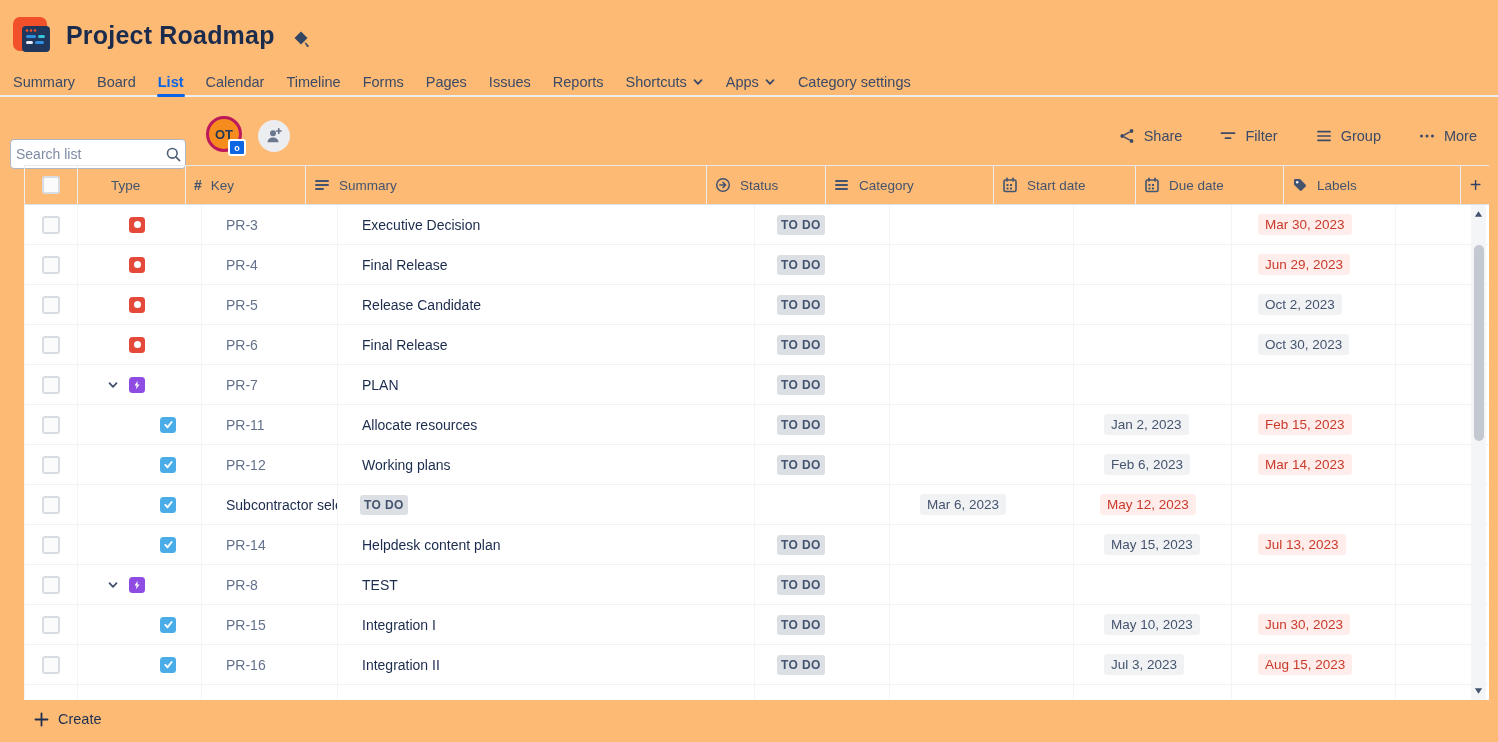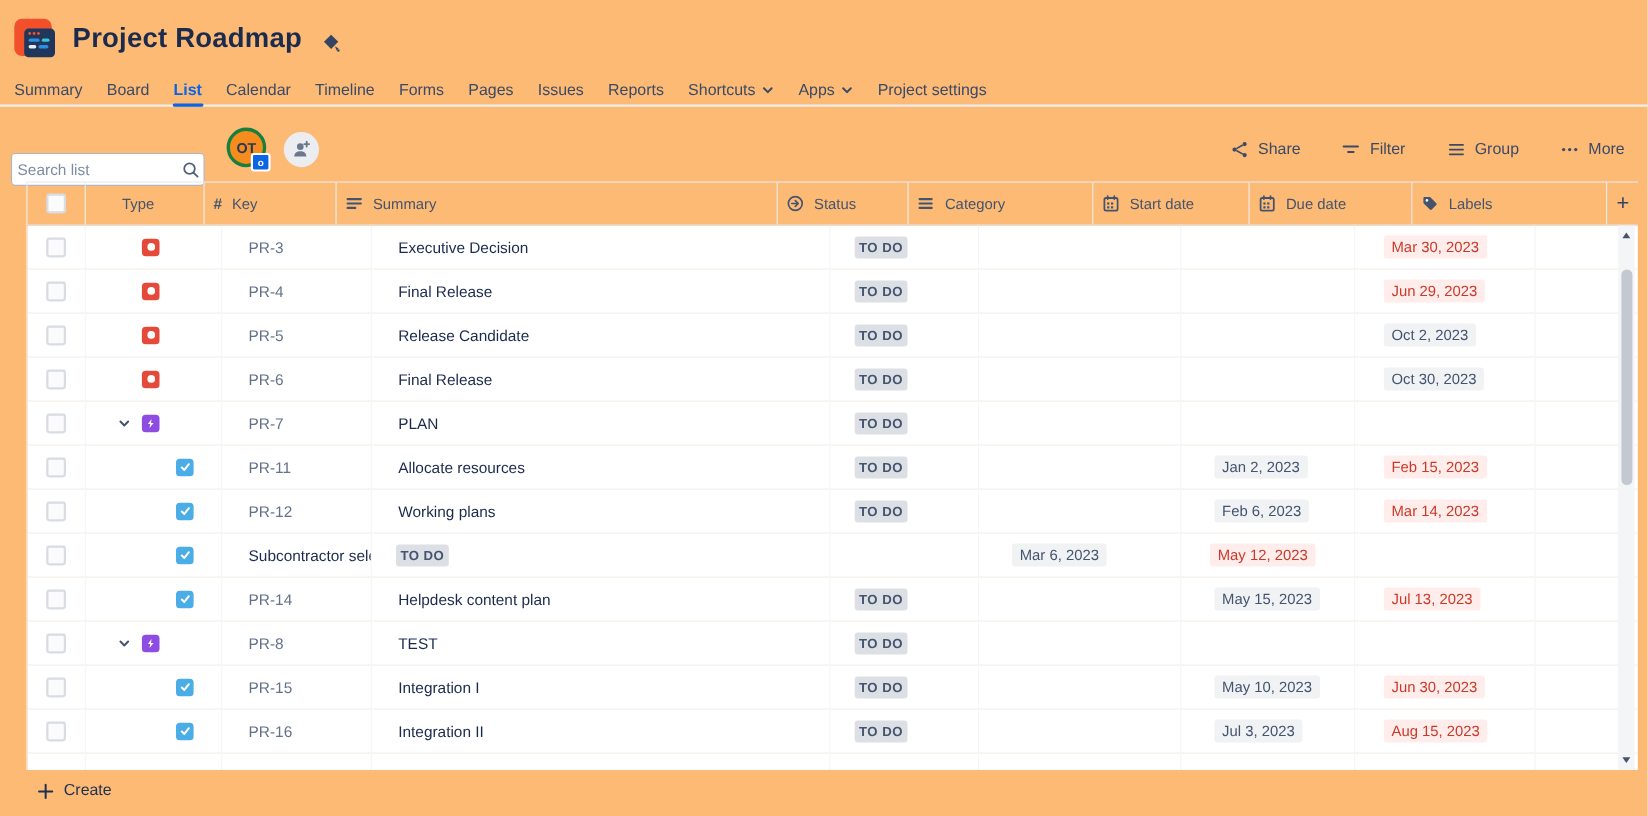--- a/index.html
+++ b/index.html
@@ -22,21 +22,21 @@
        background:#0B63E5;border-radius:2px;}
 
   
   .toolbar{display:flex;align-items:center;margin:20px 21px 0 10px;height:38px;}
   .search-box{width:168px;height:28px;border:1.5px solid #AEB6C4;border-radius:4px;
        display:flex;align-items:center;padding:0 3px;gap:6px;background:#fff;margin-top:36px;}
   .search-input{border:none;outline:none;flex:1;font-size:14px;color:#172B4D;
        font-family:inherit;min-width:0;background:transparent;}
   .search-input::placeholder{color:#7E8CA3;}
   .avatar-wrap{margin-left:20px;position:relative;width:40px;height:40px;flex:none;}
-  .avatar{width:30px;height:30px;border-radius:50%;background:#F68C1E;border:3px solid #15803d;
+  .avatar{width:30px;height:30px;border-radius:50%;background:#F68C1E;border:3px solid #be185d;
        color:#253858;font-weight:700;font-size:13px;display:flex;align-items:center;justify-content:center;
        cursor:pointer;}
   .avatar-badge{position:absolute;right:0px;bottom:0px;min-width:12px;height:13px;background:#0C66E4;
        border:2px solid #fff;border-radius:3px;color:#fff;font-size:9px;font-weight:700;
        display:flex;align-items:center;justify-content:center;padding:0 1px;}
   .add-people{width:32px;height:32px;border-radius:50%;background:#ECEDF0;display:flex;
        align-items:center;justify-content:center;margin-left:12px;cursor:pointer;flex:none;}
   .actions{margin-left:auto;display:flex;gap:37px;align-items:center;}
   .action{display:flex;gap:8px;align-items:center;font-size:14.5px;color:#3B4A66;cursor:pointer;
        white-space:nowrap;}
@@ -160,21 +160,21 @@
       </div>
       <div class="tab">
         <span>Apps</span>
         <span style="display: flex;">
           <svg width="12" height="12" viewBox="0 0 12 12">
             <polyline points="2.5,4.2 6,7.8 9.5,4.2" fill="none" stroke="#3B4A66" stroke-width="1.8" stroke-linecap="round" stroke-linejoin="round"></polyline>
           </svg>
         </span>
       </div>
       <div class="tab">
-        <span>Project settings</span>
+        <span>Category settings</span>
       </div>
     </div>
 
   <div class="toolbar">
     <div class="search-box">
       <input class="search-input" type="text" placeholder="Search list" style="">
       <svg width="17" height="17" viewBox="0 0 17 17">
         <circle cx="7.3" cy="7.3" r="4.8" fill="none" stroke="#505F79" stroke-width="1.6"></circle>
         <line x1="10.9" y1="10.9" x2="14.6" y2="14.6" stroke="#505F79" stroke-width="1.6" stroke-linecap="round"></line>
       </svg>

